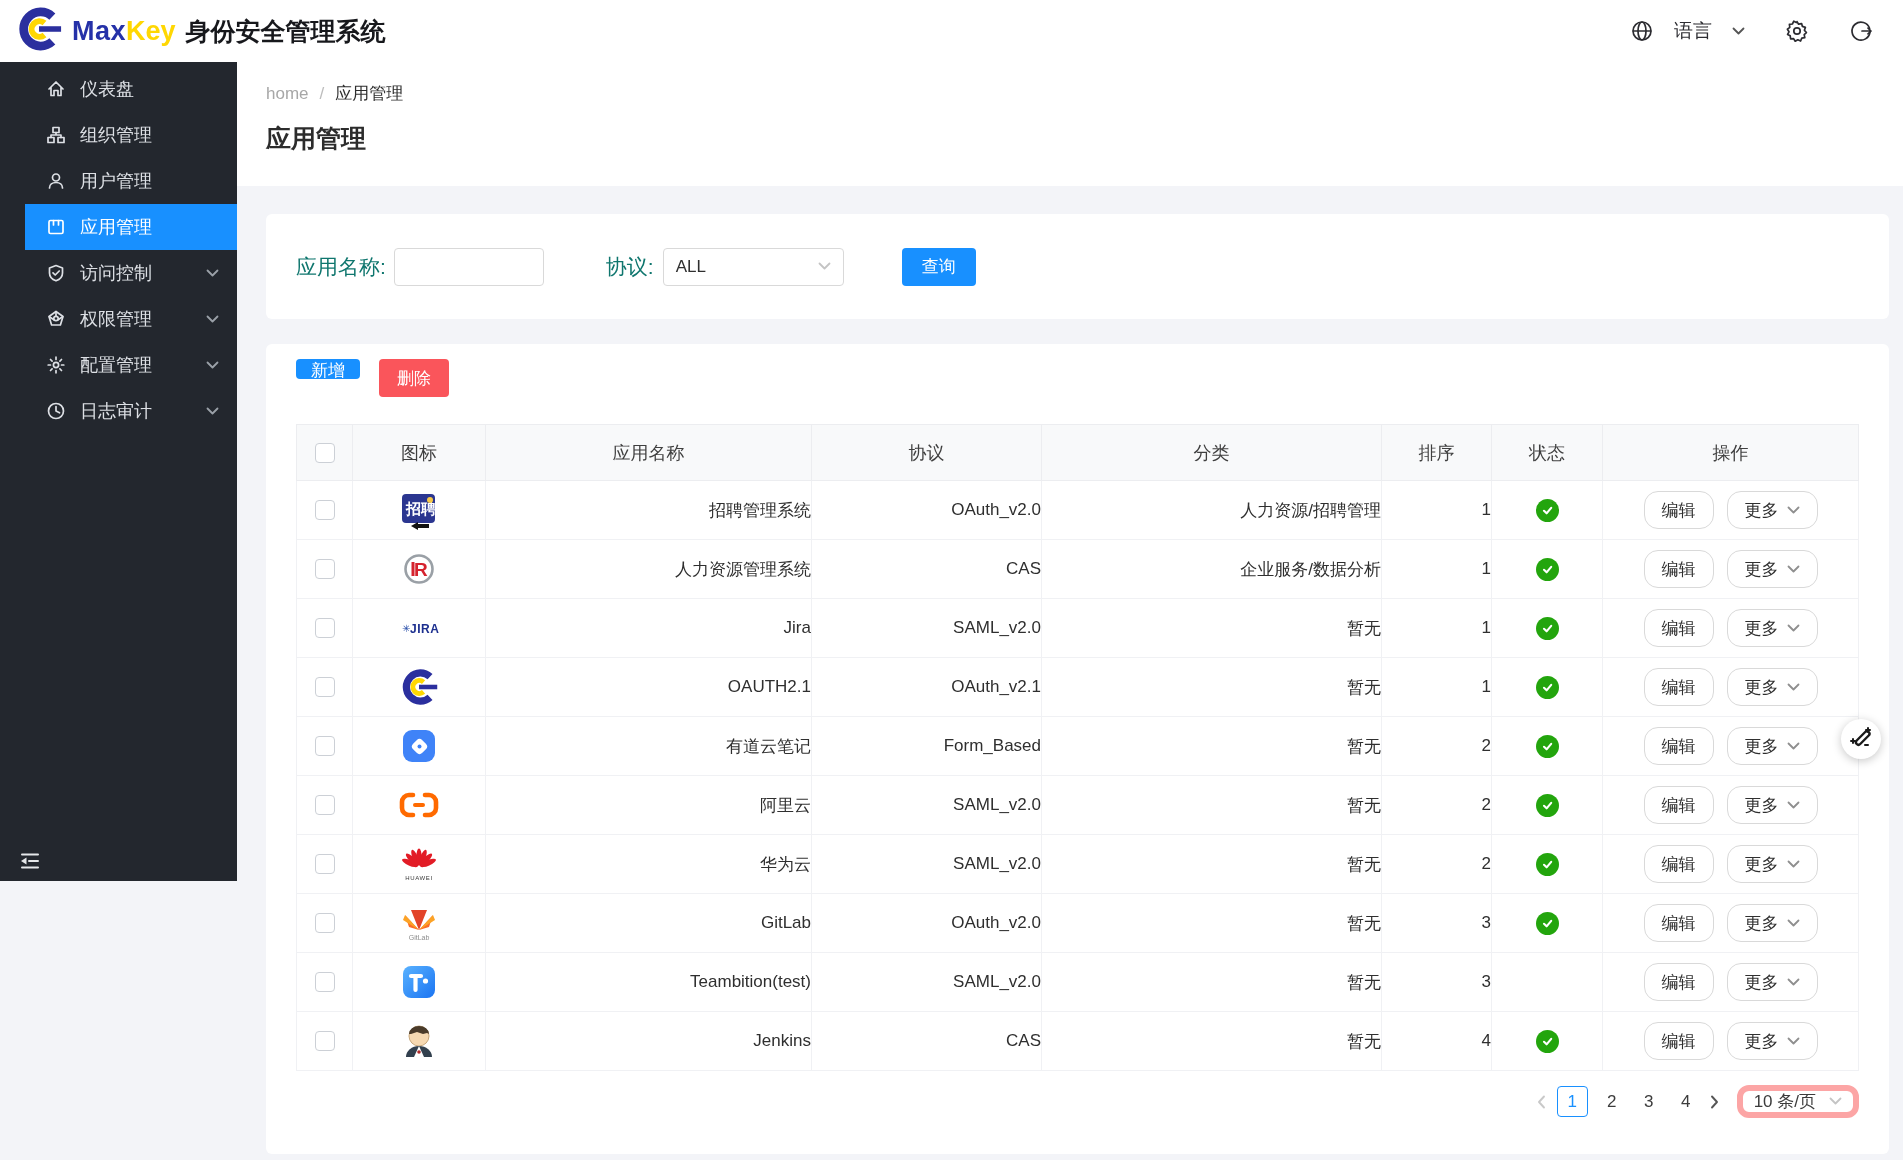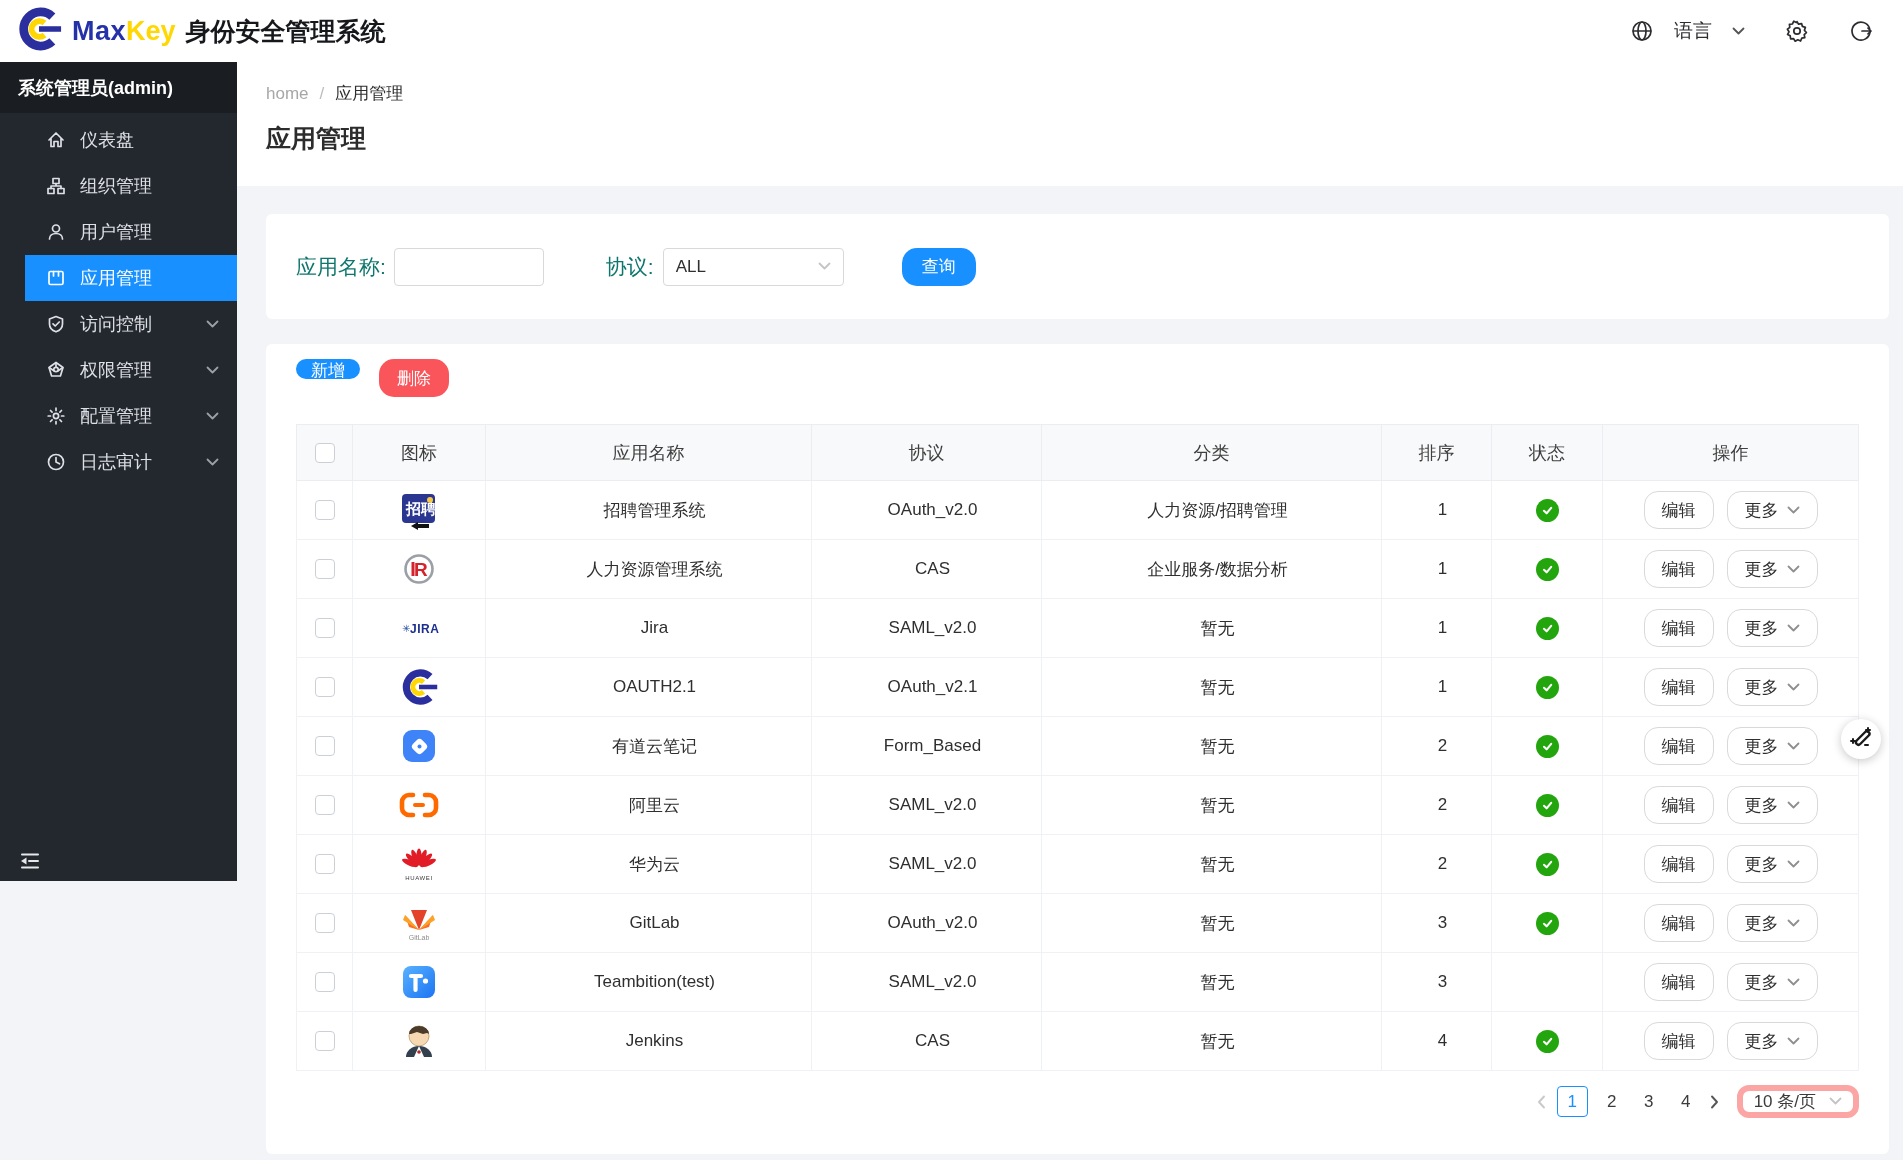--- a/index.html
+++ b/index.html
@@ -39,33 +39,33 @@
   .page-title { margin-top:17px; font-size:25px; font-weight:600; color:#2c2c2c; }
   .content-body { background:#f3f4f8; height:974px; padding:28px 14px 0 29px; }
   .card { background:#fff; border-radius:6px; }
   
   .filter-card { height:105px; display:flex; align-items:center; padding:0 30px; }
   .f-label { font-size:21px; color:#0f766e; white-space:nowrap; }
   .f-input { width:150px; height:38px; border:1px solid #d9d9d9; border-radius:4px; margin-left:8px; font-size:16px; padding:0 10px; outline:none; }
   .ml-60 { margin-left:62px; }
   .f-select { width:181px; height:38px; border:1px solid #d9d9d9; border-radius:4px; margin-left:9px; display:flex; align-items:center; justify-content:space-between; padding:0 12px; font-size:17px; color:#2f2f2f; background:#fff; cursor:pointer; }
   .f-select .chev { color:#c4c4c4; display:flex; }
-  .btn { border:none; border-radius:15px; font-size:17px; cursor:pointer; font-family:inherit; }
+  .btn { border:none; border-radius:4px; font-size:17px; cursor:pointer; font-family:inherit; }
   .btn-primary { height:38px; padding:0 20px; background:#1890ff; color:#fff; }
   .search-btn { margin-left:58px; }
   
   .table-card { margin-top:25px; height:810px; padding:15px 30px 0; }
   .toolbar { display:flex; gap:19px; }
   .btn-add { height:20px; padding:0 15px; background:#1890ff; color:#fff; display:flex; align-items:flex-start; gap:9px;flex-direction:column; }
   .btn-add .chev { display:flex; color:#fff; }
   .btn-danger { height:38px; padding:0 18px; background:#fa555b; color:#fff; }
   table { margin-top:27px; border-collapse:collapse; width:1562px; table-layout:fixed; }
   th { height:56px; background:#f8f9fa; font-weight:500; color:#3f3f3f; font-size:18px; border:1px solid #ecedf0; text-align:center; }
   td { height:59px; border:1px solid #f0f1f4; font-size:17px; color:#2f2f2f; background:#fff; }
-  td.cl { text-align:center; padding-left:12px; }
+  td.cl { text-align:right; padding-left:12px; }
   td.cc, th.cc { text-align:center;margin-top:12px; }
   .checkbox { width:20px; height:20px; border:1px solid #ccd0d6; border-radius:4px; background:#fff; display:inline-block; vertical-align:middle; cursor:pointer; }
   .appicon { width:40px; height:40px; display:inline-flex; align-items:center; justify-content:center; vertical-align:middle; }
   .status-ok { width:23px; height:23px; border-radius:50%; background:#23a50d; display:inline-flex; align-items:center; justify-content:center; vertical-align:middle; }
   .ops { display:flex; justify-content:center; align-items:center; gap:13px; }
   .btn-ghost { height:38px; padding:0 17px; background:#fff; border:1px solid #d9d9d9; border-radius:14px; font-size:17px; color:#2f2f2f; display:flex; align-items:center; gap:8px; cursor:pointer; font-family:inherit; }
   .btn-ghost .chev { color:#8f8f8f; display:flex; }
   
   .pagination { display:flex; justify-content:flex-end; align-items:center; margin-top:14px; gap:11px; font-size:17px; color:#3c3c3c; }
   .pg-arrow { display:flex; align-items:center; cursor:pointer; }
@@ -119,21 +119,20 @@
           <path stroke="currentColor" stroke-width="1.7" stroke-linecap="round" stroke-linejoin="round" fill="none" d="M20.6 9.4 A9 9 0 1 0 21 12.6"></path>
           <path stroke="currentColor" stroke-width="1.7" stroke-linecap="round" stroke-linejoin="round" fill="none" d="M13 12 H22 M19 9.2 L22 12 L19 14.8"></path>
         </svg>
       </span>
   </div>
 </div>
 
 <div class="shell">
   <div class="side-col">
     <div class="sidebar">
-      <div class="admin">系统管理员(admin)</div>
       <div class="menu" id="menu">
           <div class="menu-item">
             <span class="mi-icon">
               <svg width="20" height="20" viewBox="0 0 20 20" fill="none" xmlns="http://www.w3.org/2000/svg">
                 <path stroke="currentColor" stroke-width="1.7" stroke-linecap="round" stroke-linejoin="round" fill="none" d="M3 10 L10 3 L17 10 M5 8.5 V16.5 H8 V11.5 H12 V16.5 H15 V8.5"></path>
               </svg>
             </span>
     <span>仪表盘</span>
     </div>
           <div class="menu-item">

